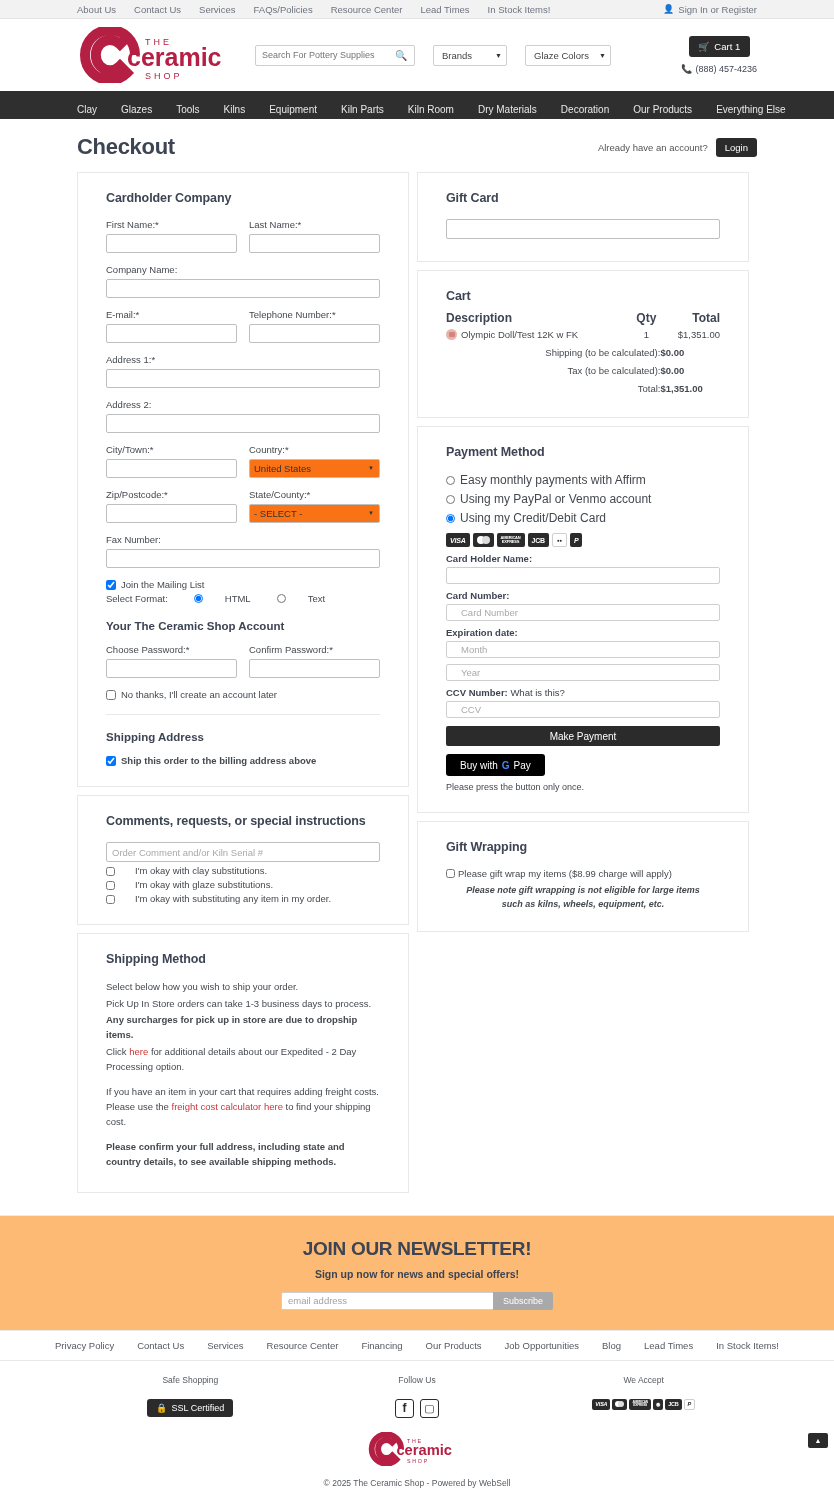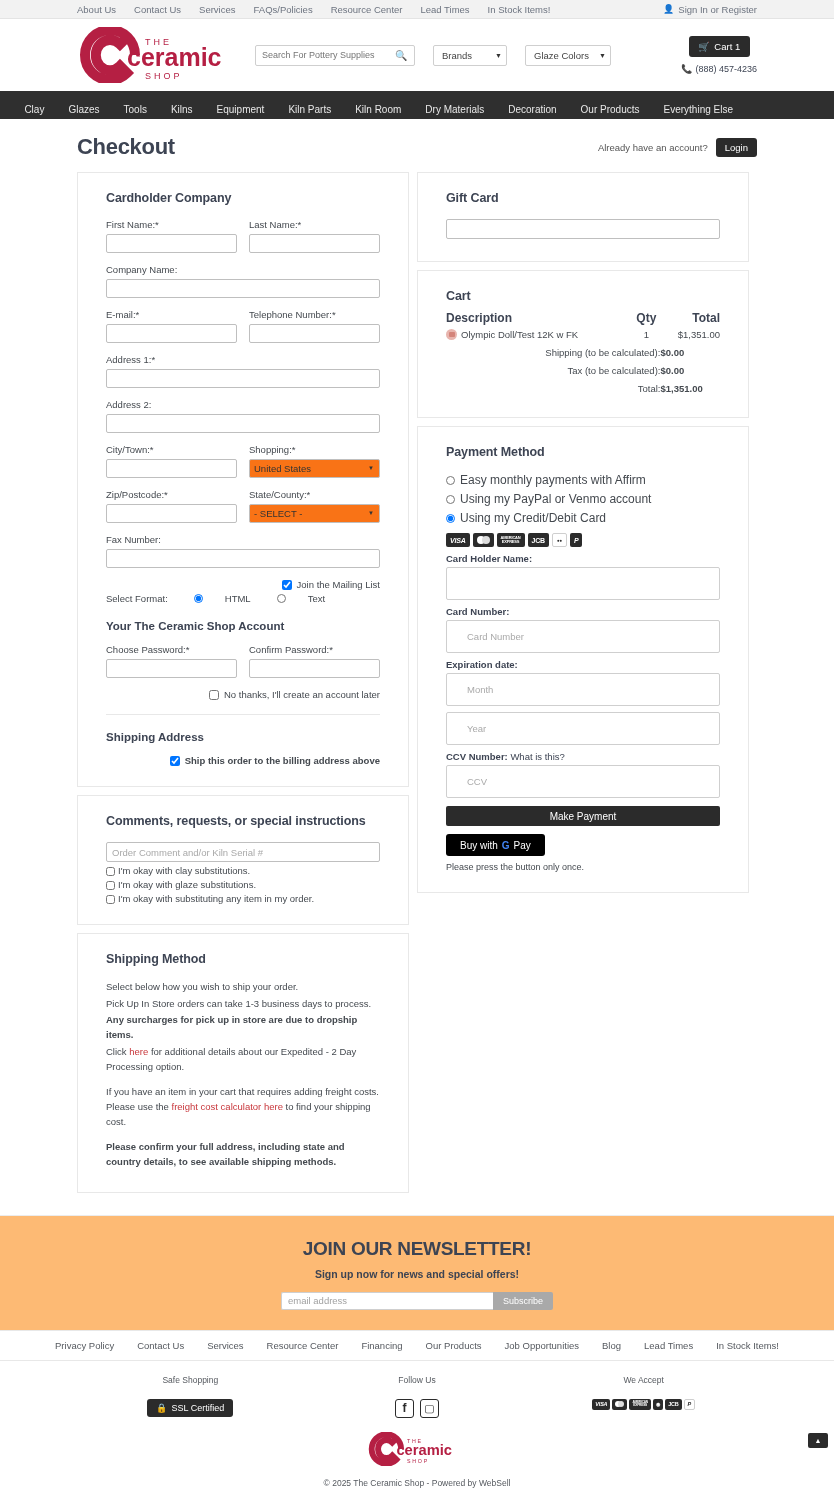--- a/index.html
+++ b/index.html
@@ -53,21 +53,21 @@
   .cartwrap { margin-left: auto; text-align: center; }
   .cartbtn {
     background: #2b2b2b; color: #fff; font-size: 9.5px; border: 0; border-radius: 3px;
     padding: 5px 10px; display: inline-flex; align-items: center; gap: 4px; cursor: pointer;
     font-family: "Liberation Sans", sans-serif;
   }
   .phone { font-size: 9px; color: #3d4453; margin-top: 7px; white-space: nowrap; }
 
   
   .mainnav { height: 28px; background: #2f2f2f; }
-  .mainnav .inner { width: 680px; margin: 0 auto; height: 36px; display: flex; align-items: center; justify-content: flex-end; }
+  .mainnav .inner { width: 680px; margin: 0 auto; height: 36px; display: flex; align-items: center; }
   .mainnav a {
     color: #e8e8e8; font-size: 10px; text-decoration: none; margin-right: 24px; white-space: nowrap;
   }
 
   
   .page { width: 680px; margin: 0 auto; }
   .pagehead { display: flex; align-items: center; padding: 15px 0 12px 0; }
   .pagetitle { font-size: 22px; font-weight: bold; color: #3d4453; letter-spacing: -0.3px; }
   .pagehead .right { margin-left: auto; display: flex; align-items: center; gap: 8px; }
   .acct-q { font-size: 9.5px; color: #555; }
@@ -101,30 +101,30 @@
     font-family: "Liberation Sans", sans-serif; -webkit-appearance: none; appearance: none;
   }
   .selwrap { position: relative; }
   .selwrap::after {
     content: "\25BC"; position: absolute; right: 6px; top: 6px; font-size: 6px; color: #333; pointer-events: none;
   }
   .frow { display: flex; gap: 12px; margin-bottom: 11px; }
   .fcol { flex: 1; }
   .fullrow { margin-bottom: 11px; }
 
-  .ckline { display: flex; align-items: center; gap: 5px; margin-top: 2px; justify-content: flex-end; }
+  .ckline { display: flex; align-items: center; gap: 5px; margin-top: 2px; }
   .ckline input[type=checkbox] { width: 10px; height: 10px; margin: 0; }
   .ckline label { font-size: 9.5px; color: #44494f; }
   .ckline.bold label { font-weight: bold; }
   .fmtline { display: flex; align-items: center; gap: 20px; margin-top: 3px; font-size: 9.5px; color: #44494f; }
   .fmtline input[type=radio] { width: 9px; height: 9px; margin: 0 2px 0 6px; }
 
   hr.sep { border: 0; border-top: 1px solid #e8e8e8; margin: 14px 0 0 0; }
 
-  .cmt-ck { display: flex; align-items: center; gap: 3px; margin-top: 3px; }
+  .cmt-ck { display: flex; align-items: center; gap: 20px; margin-top: 3px; }
   .cmt-ck input { width: 9px; height: 9px; margin: 1px 0 0 0; }
   .cmt-ck span { font-size: 9.5px; color: #44494f; }
 
   
   .smtxt { font-size: 9.5px; color: #44494f; line-height: 1.55; margin-bottom: 2px; }
   .smtxt.b { font-weight: bold; }
   .smtxt.sp { margin-top: 11px; }
   .smtxt a { color: #c8373c; text-decoration: none; }
 
   
@@ -167,22 +167,22 @@
     align-items: center; justify-content: center; font-size: 7px; font-weight: bold; padding: 0 4px;
     letter-spacing: -0.2px;
   }
   .clogo.light { background: #fff; border: 1px solid #cfcfcf; color: #2b2b2b; }
   .mc-ic { display:flex; }
   .mc-ic i { width: 8px; height: 8px; border-radius: 50%; background: #fff; display: block; }
   .mc-ic i:last-child { margin-left: -3px; background: #ddd; }
   .paylbl { font-size: 9.5px; font-weight: bold; color: #3d4453; margin-bottom: 3px; display: block; }
   .paylbl .norm { font-weight: normal; }
   input.pi {
-    width: 100%; height: 33px; border: 1px solid #cfcfcf; border-radius: 2px; background: #fff;
-    font-size: 9.5px; padding: 0 20px; color: #333; outline: none; margin-bottom: 6px;
+    width: 100%; height: 17px; border: 1px solid #cfcfcf; border-radius: 2px; background: #fff;
+    font-size: 9.5px; padding: 0 14px; color: #333; outline: none; margin-bottom: 6px;
     font-family: "Liberation Sans", sans-serif;
   }
   input.pi::placeholder { color: #aaa; }
   .makepay {
     width: 100%; background: #2b2b2b; color: #fff; border: 0; border-radius: 2px; height: 20px;
     font-size: 10px; cursor: pointer; font-family: "Liberation Sans", sans-serif; margin-top: 2px;
   }
   .gpay {
     background: #000; color: #fff; border: 0; border-radius: 3px; height: 22px; padding: 0 14px;
     font-size: 10px; margin-top: 8px; cursor: pointer; display: inline-flex; align-items: center; gap: 4px;
@@ -370,21 +370,21 @@
           <label class="fl">Address 2:</label>
           <input class="ti" type="text" style="">
         </div>
 
         <div class="frow">
           <div class="fcol">
             <label class="fl">City/Town:*</label>
             <input class="ti" type="text" style="">
           </div>
           <div class="fcol">
-            <label class="fl">Shopping:*</label>
+            <label class="fl">Country:*</label>
             <div class="selwrap">
               <select class="ti">
                 <option>United States</option>
               </select>
             </div>
           </div>
         </div>
 
         <div class="frow">
           <div class="fcol">
@@ -559,20 +559,28 @@
         <button class="makepay">Make Payment</button>
 
         <button class="gpay">
           <span>Buy with</span>
           <span class="gp-g" style="color:#4285F4;">G</span>
           <span>Pay</span>
         </button>
         <div class="onceline">Please press the button only once.</div>
       </div>
 
+      <div class="card" style="min-height:88px;">
+        <h3>Gift Wrapping</h3>
+        <div class="gw-ck">
+          <input type="checkbox" style="">
+          <span>Please gift wrap my items ($8.99 charge will apply)</span>
+        </div>
+        <div class="gw-note">Please note gift wrapping is not eligible for large items such as kilns, wheels, equipment, etc.</div>
+      </div>
     </div>
   </div>
 </div>
 
 <div class="newsletter">
   <div class="nl-title">JOIN OUR NEWSLETTER!</div>
   <div class="nl-sub">Sign up now for news and special offers!</div>
   <div class="nl-form">
     <input type="text" placeholder="email address" style="">
     <button>Subscribe</button>

